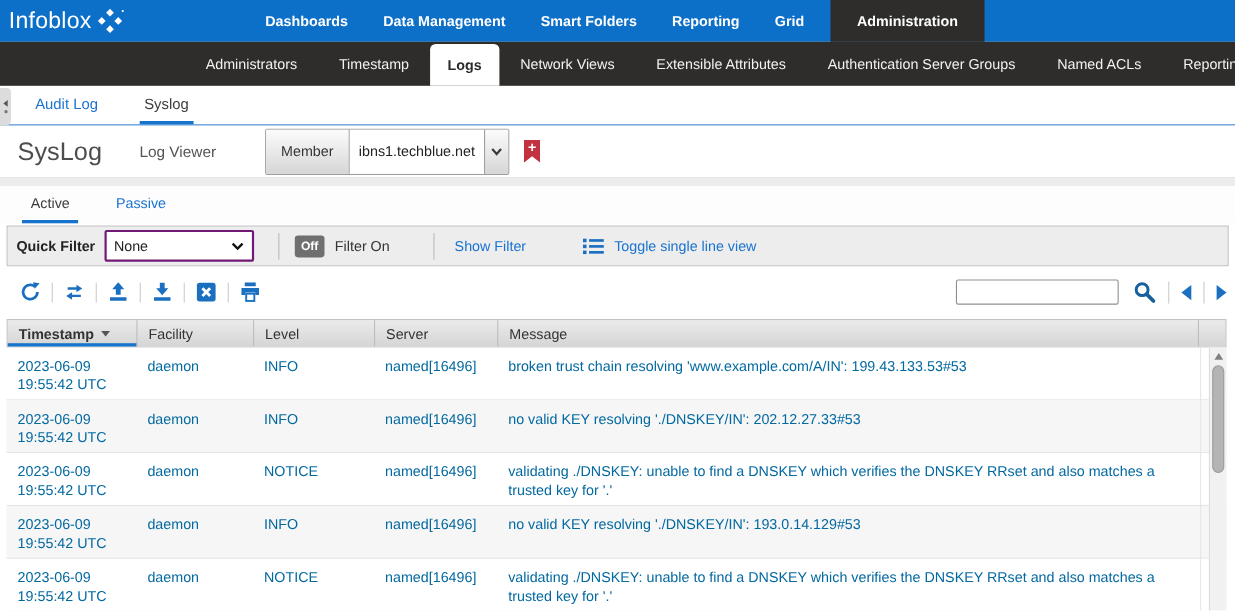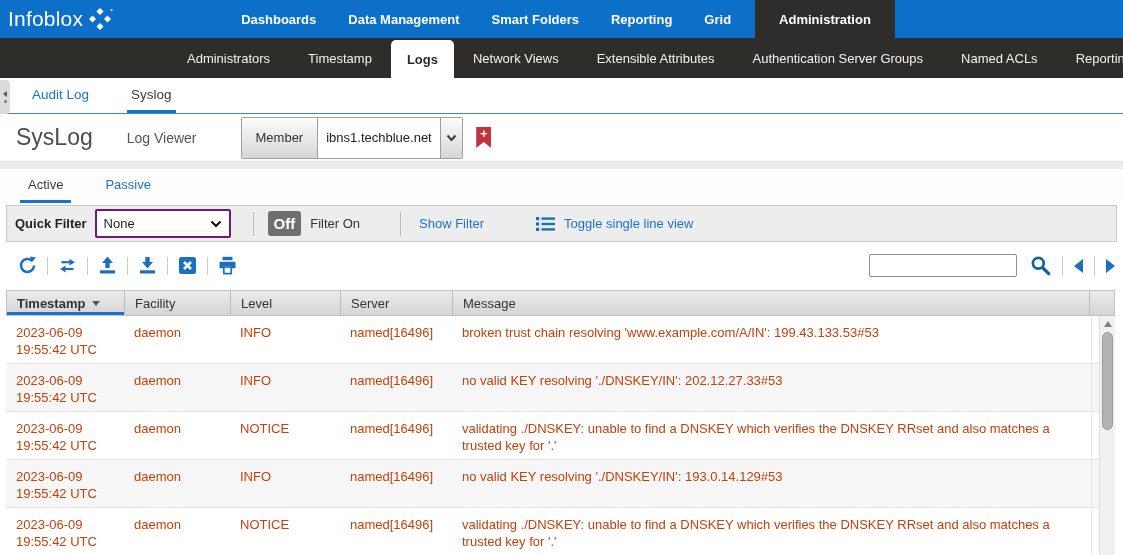--- a/index.html
+++ b/index.html
@@ -56,21 +56,21 @@
   .vtab.link{color:#1a73cf;}
 
   .filter-bar{margin:2px 6px 0 6px;height:37px;background:#ededed;border:1px solid #c9c9c9;
               display:flex;align-items:center;font-size:13px;color:#222;}
   .qf-label{font-weight:700;margin-left:8px;}
   .qf-select{margin-left:8px;width:136px;height:29px;background:#fff;border:2px solid #701a75;border-radius:2px;
              display:flex;align-items:center;padding:0 7px;cursor:pointer;}
   .qf-select-value{flex:1;}
   .vsep{width:1px;height:24px;background:#bbb;margin:0 14px 0 22px;}
   .vsep2{width:1px;height:24px;background:#bbb;margin:0 18px 0 40px;}
-  .off-badge{background:#6f6f6f;color:#fff;font-size:15px;font-weight:700;padding:4px 6px;border-radius:3px;cursor:pointer;}
+  .off-badge{background:#6f6f6f;color:#fff;font-size:11px;font-weight:700;padding:4px 6px;border-radius:3px;cursor:pointer;}
   .filter-on{margin-left:9px;color:#333;}
   .blue-link{color:#1a73cf;cursor:pointer;}
   .toggle-group{display:flex;align-items:center;gap:9px;margin-left:52px;cursor:pointer;}
 
   .toolbar{height:47px;position:relative;display:flex;align-items:center;padding-left:18px;}
   .tbtn{background:none;border:none;padding:0;cursor:pointer;display:flex;align-items:center;}
   .tsep{width:1px;height:18px;background:#ccc;margin:0 10px;}
   .toolbar-right{position:absolute;right:8px;top:0;height:100%;display:flex;align-items:center;}
   .search-input{width:148px;height:23px;border:1px solid #8f8f8f;border-radius:2px;font-size:13px;padding:0 6px;
                 font-family:"Liberation Sans",sans-serif;}
@@ -92,21 +92,21 @@
   .hcell.gutter{border-right:none;cursor:default;}
   .col-ts{width:118px;}
   .col-fac{width:106px;}
   .col-lvl{width:110px;}
   .col-srv{width:112px;}
   .col-msg{flex:1;}
   .col-gut{width:24px;}
 
   .tbody{position:relative;}
   .trow{display:flex;min-height:48px;border-bottom:1px solid #e4e4e4;background:#fff;
-        font-size:13px;color:#c2410c;padding-top:8px;cursor:pointer;}
+        font-size:13px;color:#0369a1;padding-top:8px;cursor:pointer;}
   .trow.alt{background:#f6f6f6;}
   .tcell{padding-left:10px;line-height:17px;}
   .tcell.col-msg{padding-right:32px;}
   .gutter-line{position:absolute;top:0;bottom:0;right:23px;border-left:1px solid #e6e6e6;pointer-events:none;}
 
   .scrollbar{position:absolute;right:0;top:26px;bottom:-269px;width:16px;background:#f1f1f1;border-left:1px solid #ddd;cursor:pointer;}
   .scroll-up{position:absolute;top:5px;left:4px;width:0;height:0;border-left:4px solid transparent;
              border-right:4px solid transparent;border-bottom:6px solid #808080;cursor:pointer;}
   .scroll-thumb{position:absolute;top:16px;left:2px;width:11px;height:98px;background:#b4b4b4;
                 border:1px solid #9a9a9a;border-radius:6px;cursor:grab;}

